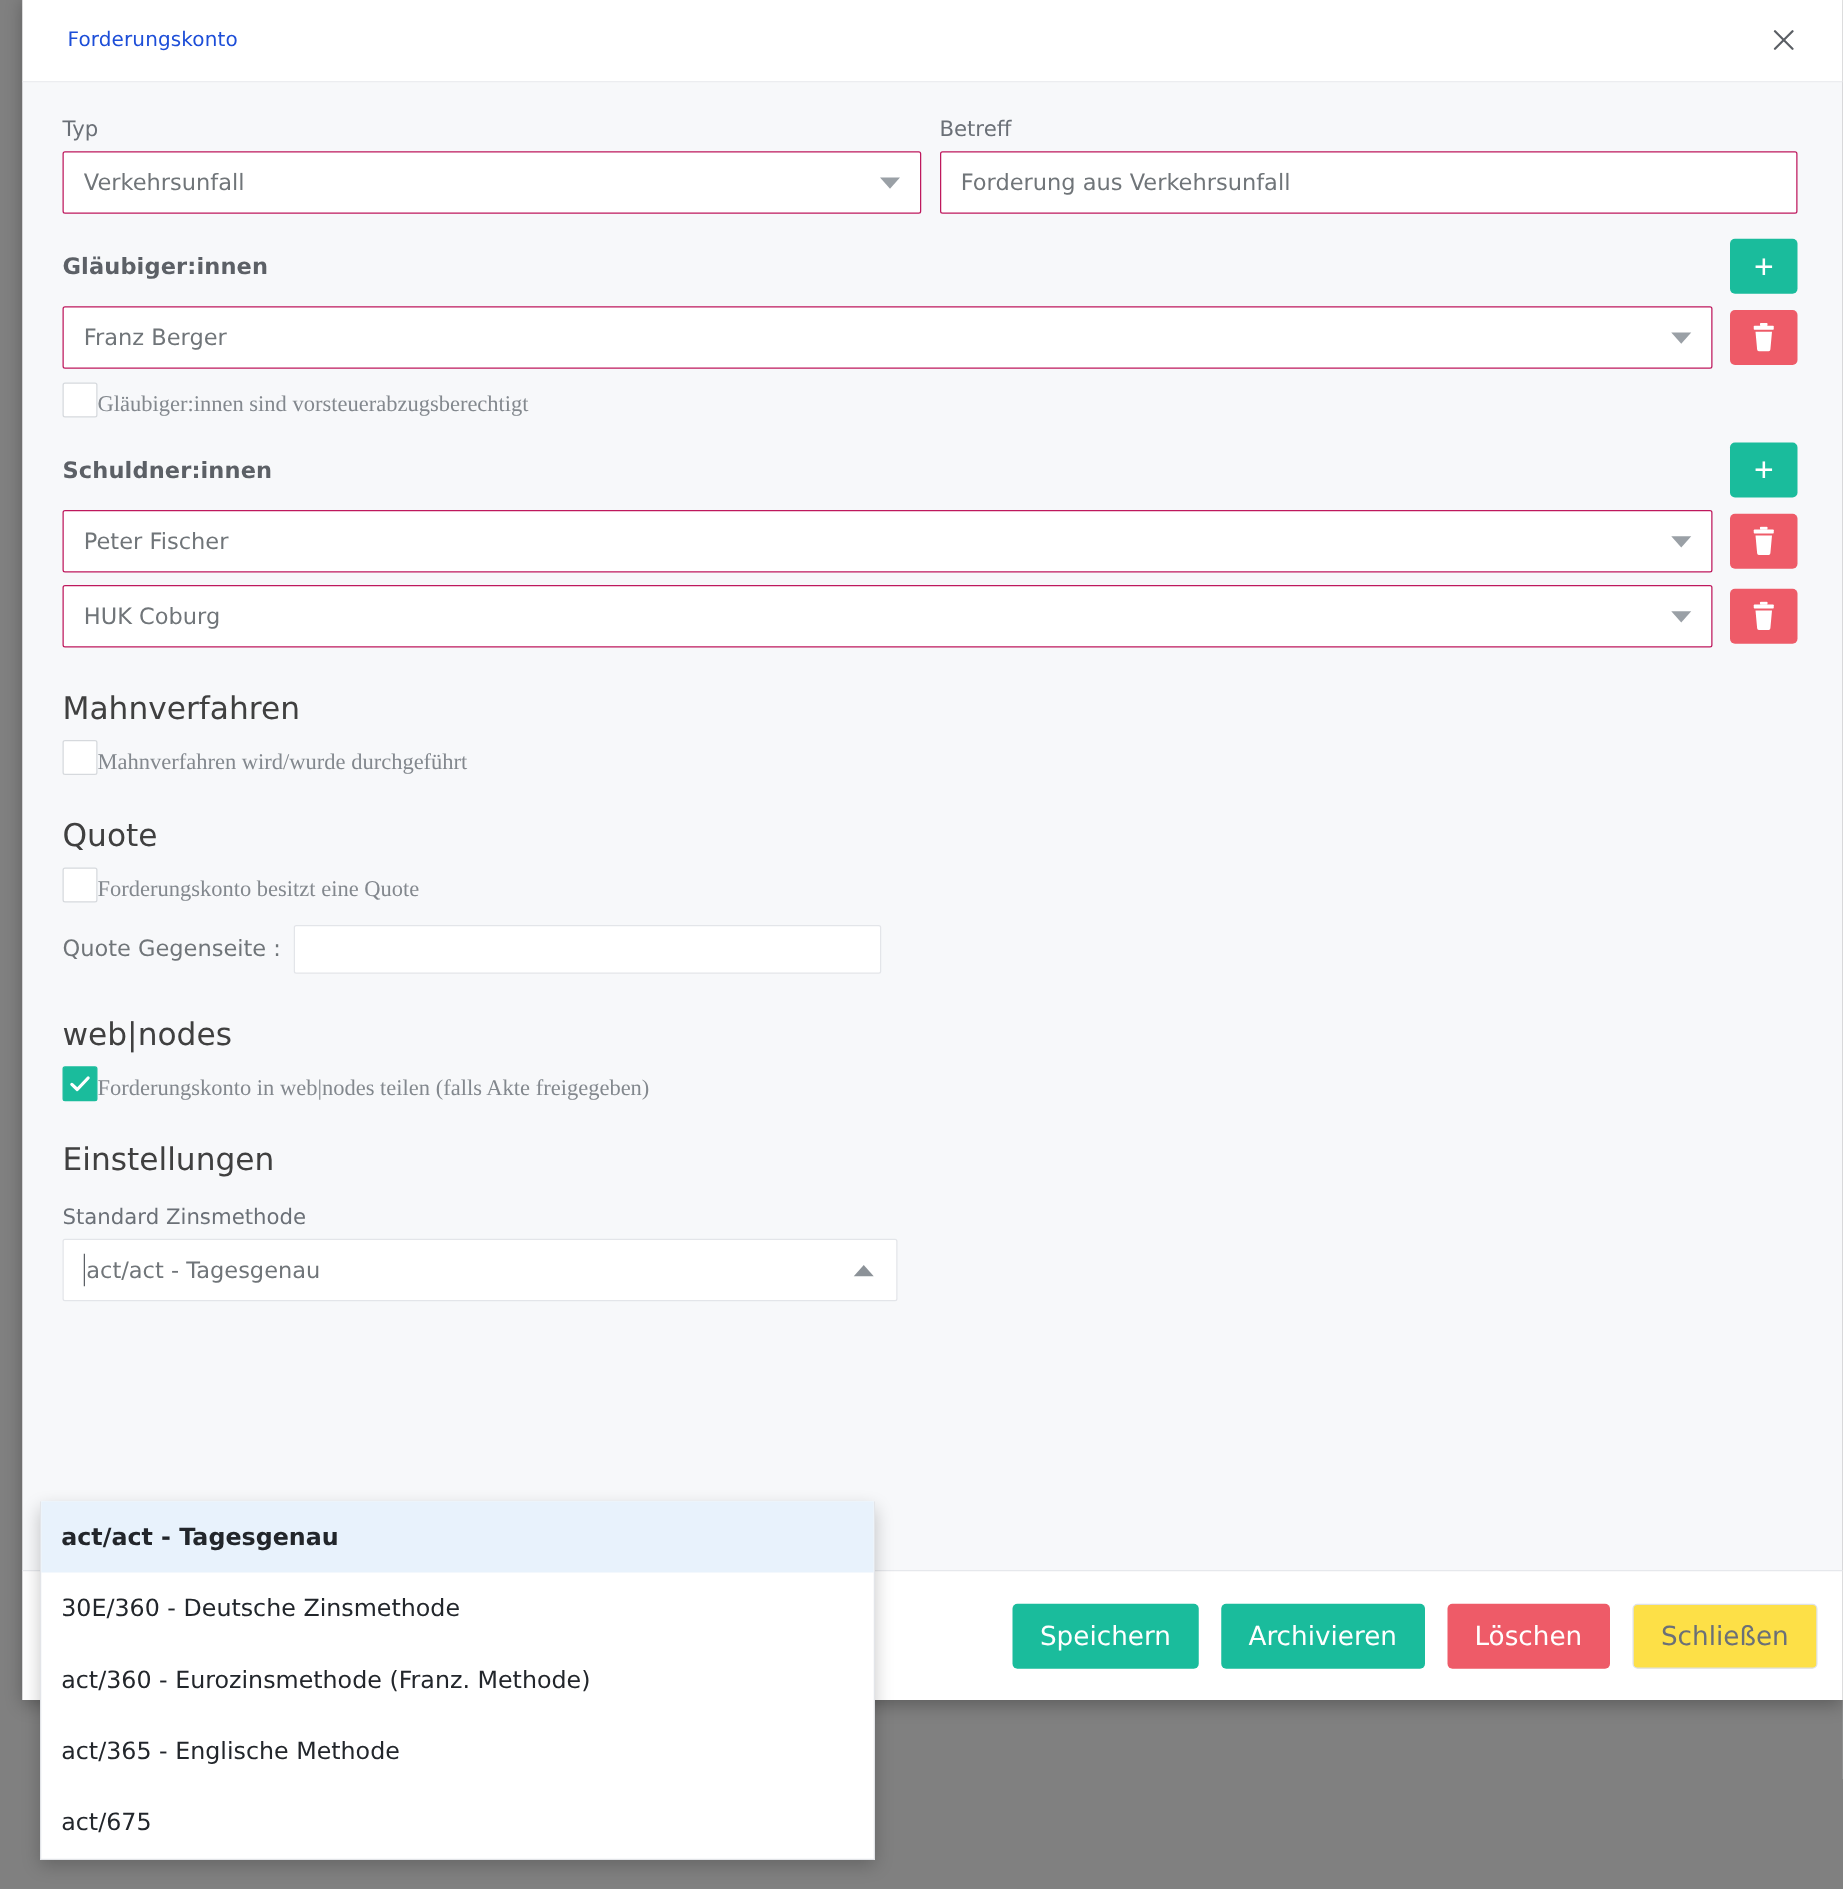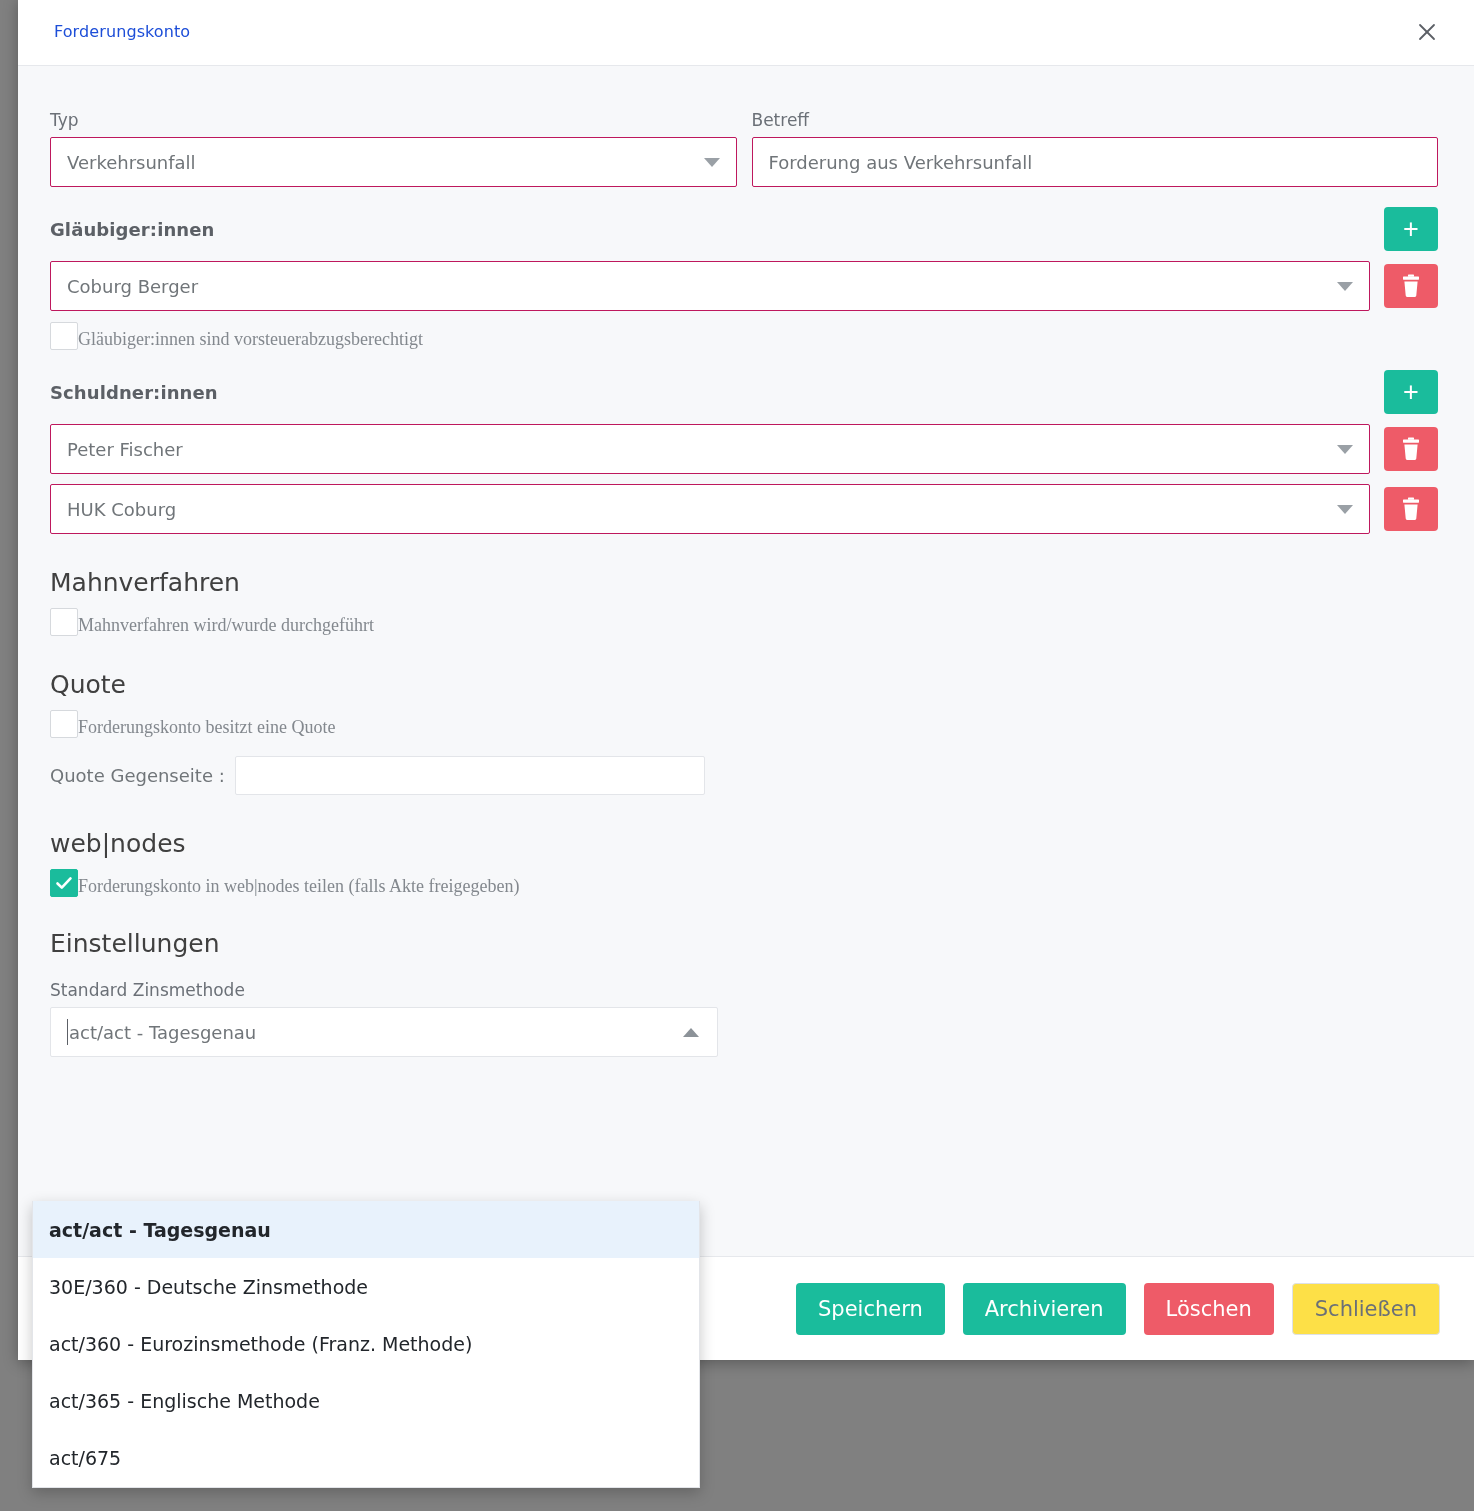--- a/index.html
+++ b/index.html
@@ -46,21 +46,21 @@
 
   
   .modal-body {
     flex: 1 1 auto;
     background: #F7F8FA;
     padding: 28px 36px 0 32px;
     position: relative;
     overflow: visible;
   }
 
-  .row-2col { display: flex; gap: 0; margin-top: 16px; }
+  .row-2col { display: flex; gap: 0; }
   .col-left  { width: 700px; }
   .col-right { width: 700px; margin-left: 15px; }
 
   .field-label {
     font-size: 17px; color: #6B7077; font-weight: 400;
     margin-bottom: 7px; display: block;
   }
 
   .input-box {
     width: 100%; height: 50px;
@@ -184,21 +184,21 @@
   }
   .dd-option.active { background: #E8F2FC; font-weight: bold; }
 
   
   .modal-footer {
     flex: 0 0 auto;
     height: 104px;
     background: #FFFFFF;
     border-top: 1px solid #E6E8EC;
     display: flex; align-items: center; justify-content: flex-end;
-    padding: 0 34px 0 0;
+    padding: 0 20px 0 0;
     gap: 18px;
   }
   .btn {
     height: 52px; padding: 0 22px;
     border: none; border-radius: 4px;
     font-size: 21px; font-family: inherit;
     cursor: pointer; color: #FFFFFF;
     display: flex; align-items: center; justify-content: center;
   }
   .btn.green { background: #1ABC9C; }
@@ -242,21 +242,21 @@
 
     <div class="party-head">
       <span class="section-subtitle">Gläubiger:innen</span>
       <button class="icon-btn btn-green">
         <span class="plus-glyph">+</span>
       </button>
     </div>
 
     <div class="party-row">
       <div class="input-box select">
-        <span class="input-text">Coburg Berger</span>
+        <span class="input-text">Franz Berger</span>
         <span class="caret-down"></span>
       </div>
       <button class="icon-btn btn-red">
         <svg width="22" height="24" viewBox="0 0 22 24">
           <rect x="3" y="2.5" width="16" height="3.2" rx="0.6" fill="#fff"></rect>
           <rect x="8" y="0.4" width="6" height="2.4" rx="0.6" fill="#fff"></rect>
           <path d="M4.4 7.4 h13.2 l-1.3 14.2 a1.4 1.4 0 0 1 -1.4 1.3 h-7.8 a1.4 1.4 0 0 1 -1.4 -1.3 z" fill="#fff"></path>
         </svg>
       </button>
     </div>

